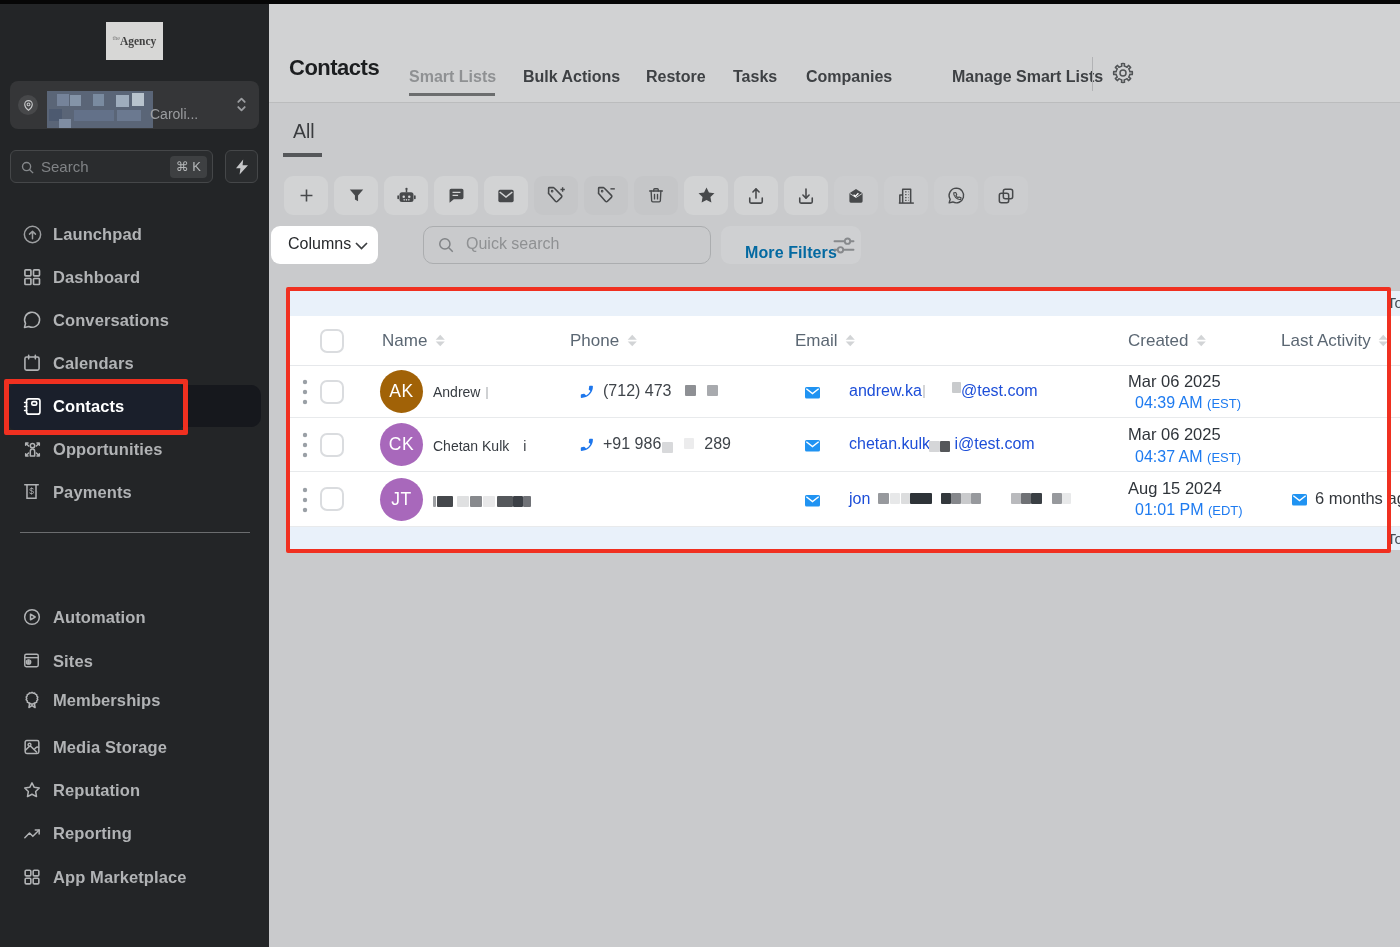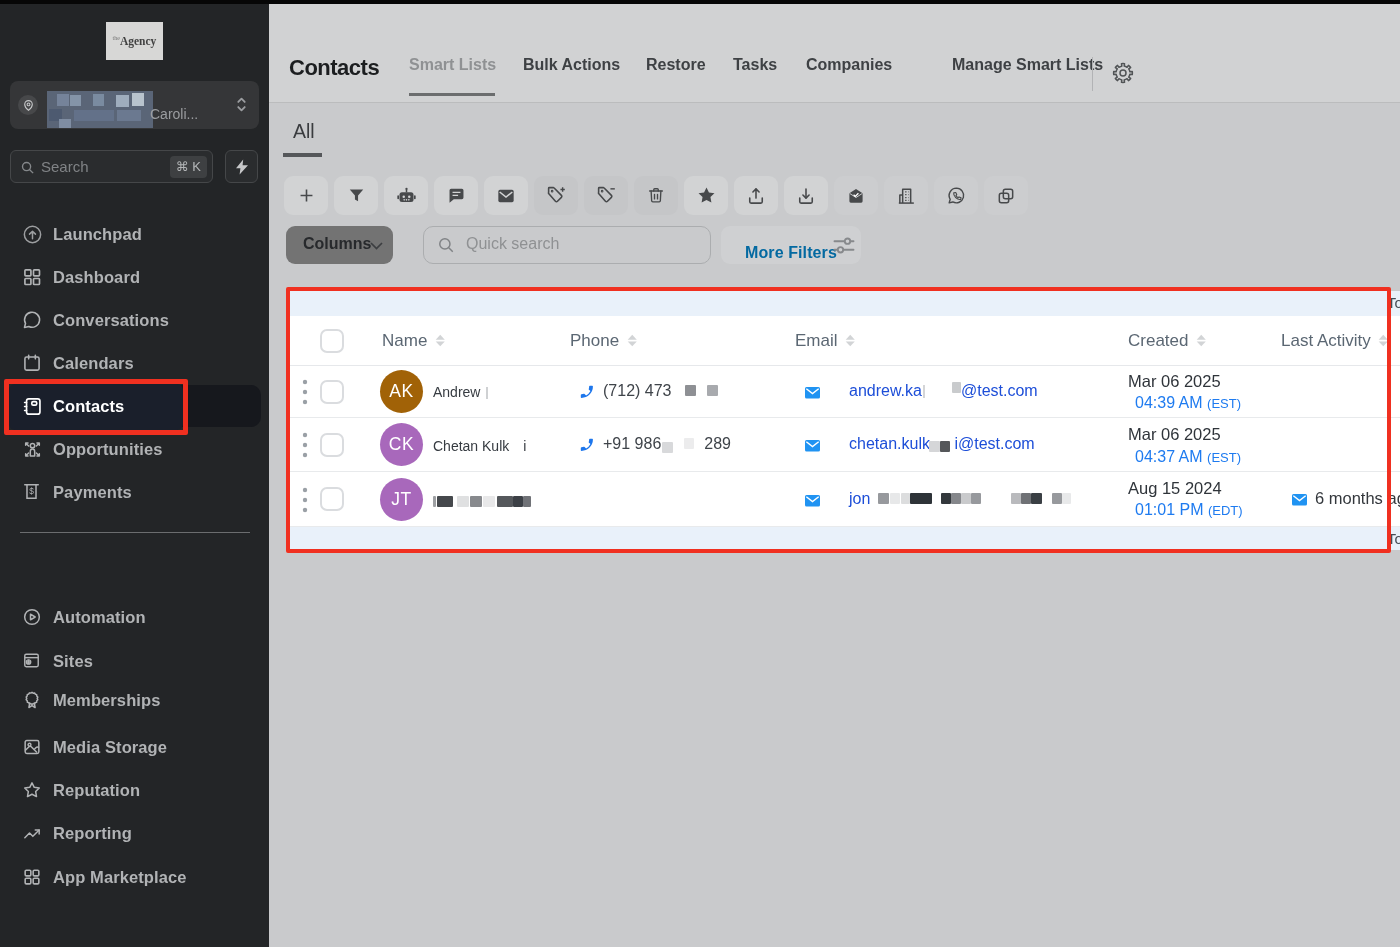--- a/index.html
+++ b/index.html
@@ -29,33 +29,33 @@
 #activerow { position:absolute; left:8px; top:385px; width:253px; height:42px; background:#16181d; border-radius:10px; }
 #activerow2 { position:absolute; left:9px; top:384px; width:174px; height:46px; background:#1a1f2b; border-radius:6px; }
 #sidedivider { position:absolute; left:20px; top:532px; width:230px; height:1px; background:#6b6d6f; }
 #redbox1 { position:absolute; left:4px; top:379px; width:184px; height:56px; border:5px solid #f03020; border-radius:2px; z-index:40; }
 #redbox2 { position:absolute; left:286px; top:287px; width:1105px; height:266px; border:4px solid #f03020; border-radius:2px; z-index:40; }
 
 
 #main { position:absolute; left:269px; top:0; width:1131px; height:947px; }
 #hdr { position:absolute; left:0; top:4px; width:1131px; height:99px; background:#d1d2d3; border-bottom:1px solid #bbbcbd; }
 #hdr h1 { position:absolute; left:20px; top:51px; font-size:22px; font-weight:bold; color:#1c1e20; letter-spacing:-0.5px; }
-.tab { position:absolute; top:52px; font-size:16px; font-weight:bold; color:#3e4144; white-space:nowrap; }
+.tab { position:absolute; top:64px; font-size:16px; font-weight:bold; color:#3e4144; white-space:nowrap; }
 #tabline { position:absolute; left:140px; top:89px; width:86px; height:3px; background:#6b6d6e; }
 #vdiv { position:absolute; left:823px; top:53px; width:1px; height:34px; background:#b2b3b5; }
 #contentbg { position:absolute; left:0; top:101px; width:1131px; height:846px; background:#c9cacc; }
 
 #alltab { position:absolute; left:24px; top:120px; font-size:19.5px; color:#3a3c3f; z-index:2;}
 #allline { position:absolute; left:14px; top:153px; width:39px; height:3.5px; background:#55575a; z-index:2;}
 
 .tbtn { position:absolute; top:176px; width:44px; height:39px; border-radius:9px; background:#d2d3d4; display:flex; align-items:center; justify-content:center; z-index:2; }
 .tbtn.dk { background:#c5c6c8; }
 .tbtn.md { background:#cccdcf; }
 
-#colbtn { position:absolute; left:17px; top:226px; width:107px; height:38px; border-radius:9px; background:#737373; z-index:2;font-weight:bold; }
+#colbtn { position:absolute; left:2px; top:226px; width:107px; height:38px; border-radius:9px; background:#ffffff; z-index:2; }
 #colbtn .t { position:absolute; left:17px; top:9px; font-size:16px; color:#27292c; }
 #qsearch { position:absolute; left:154px; top:226px; width:288px; height:38px; border:1.5px solid #abadaf; border-radius:10px; z-index:2; }
 #qsearch .ph { position:absolute; left:42px; top:8px; font-size:16px; color:#8f9193; }
 #morefilters { position:absolute; left:452px; top:226px; width:140px; height:38px; border-radius:9px; background:#cfd0d2; z-index:2; }
 #morefilters .t { position:absolute; left:24px; top:9px; font-size:16px; font-weight:bold; color:#0369a1; letter-spacing:0.1px;margin-top:9px;}
 
 
 #tablewrap { position:absolute; left:289px; top:291px; width:1111px; height:259px; background:#e9f1fa; z-index:5; }
 .totaltx { position:absolute; left:1098px; font-size:15px; color:#454c55; white-space:nowrap; }
 #thead { position:absolute; left:0; top:25px; width:1111px; height:50px; background:#fff; border-bottom:1px solid #e6e8eb; }

